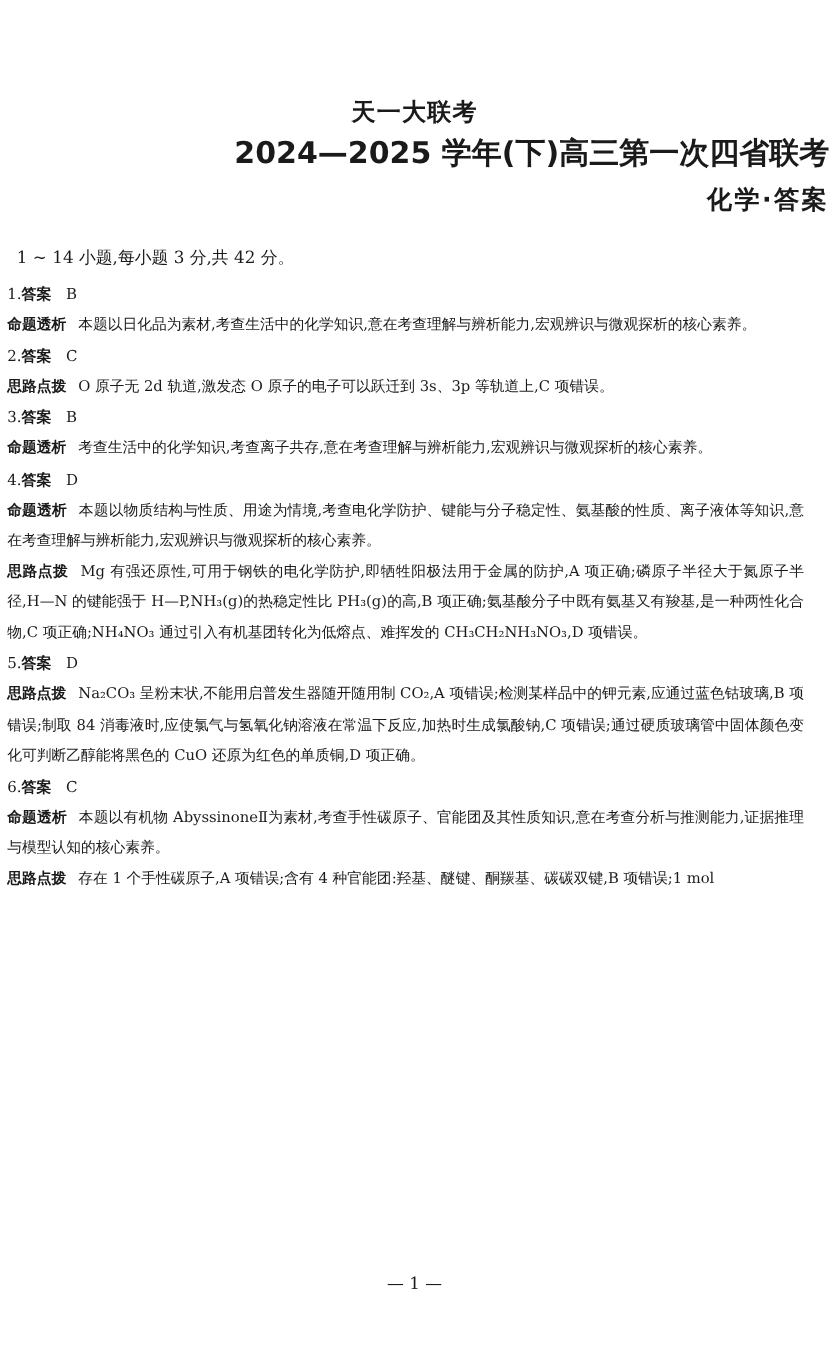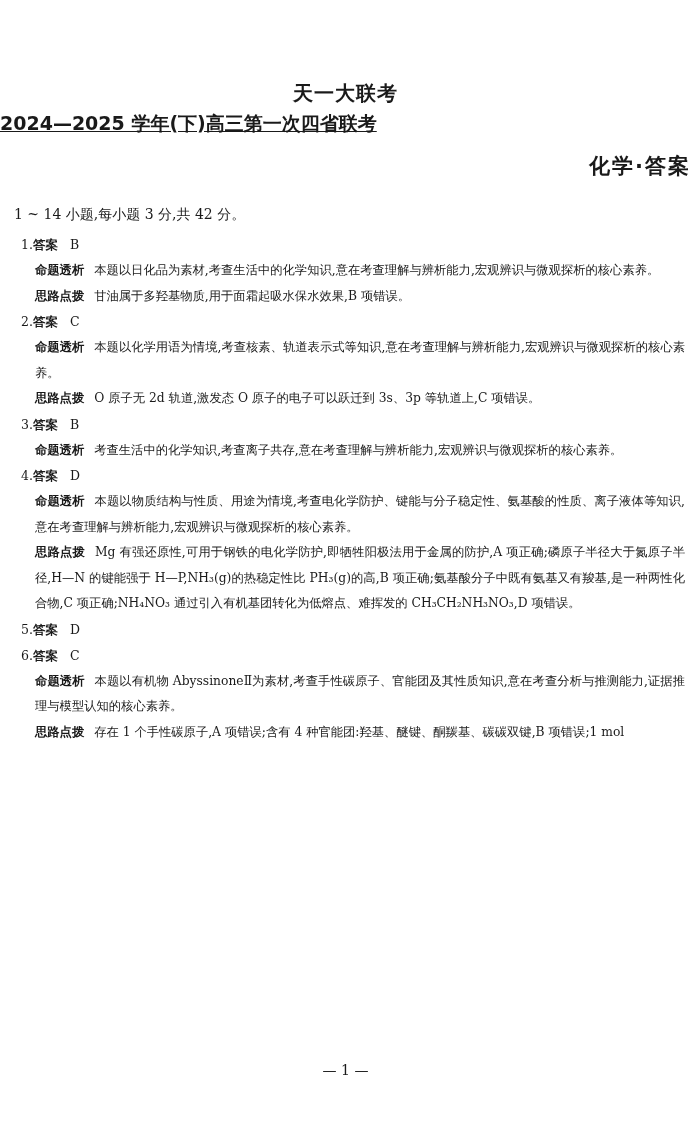--- a/index.html
+++ b/index.html
@@ -5,60 +5,58 @@
   html, body { margin: 0; padding: 0; }
   body {
     width: 691px; height: 1123px; overflow: hidden;
     background: #ffffff; color: #1a1a1a;
     font-family: "DejaVu Serif", "Liberation Serif", serif;
     position: relative;
   }
   .page { position: absolute; left: 0; top: 0; width: 595px; height: 1123px; }
   .title1 { position: absolute; top: 80px; left: 0; width: 691px; text-align: center;
     font-family: "DejaVu Sans", sans-serif; font-size: 20px; font-weight: bold; letter-spacing: 1px; }
-  .title2 { position: absolute; top: 111px; left: 0; width: 691px; text-align: left;
-    font-family: "DejaVu Sans", sans-serif; font-size: 19px; font-weight: bold; text-decoration: underline; }
+  .title2 { position: absolute; top: 111px; left: 0; width: 691px; text-align: right;
+    font-family: "DejaVu Sans", sans-serif; font-size: 25px; font-weight: bold; }
   .title3 { position: absolute; top: 152px; left: 0; width: 691px; text-align: right;
     font-family: "DejaVu Sans", sans-serif; font-size: 21px; font-weight: bold; letter-spacing: 2px; }
   .intro { position: absolute; top: 206px; left: 14px; font-size: 14px; }
-  .content { position: absolute; top: 232px; left: 21px; width: 664px; }
+  .content { position: absolute; top: 232px; left: 6px; width: 664px; }
   .q { margin: 0; }
   .q-head { font-size: 12.5px; line-height: 26px; height: 26px; }
   .q-head .num { font-weight: normal; }
   .q-head .lbl { font-family: "DejaVu Sans", sans-serif; font-weight: bold; }
   .q-head .ans { margin-left: 12px; }
-  .para { margin-left: 14px; font-size: 12.3px; line-height: 25.5px; text-align: justify; }
+  .para { font-size: 12.3px; line-height: 25.5px; text-align: justify; }
   .para .plbl { font-family: "DejaVu Sans", sans-serif; font-weight: bold; margin-right: 10px; }
   .footer { position: absolute; top: 1062px; left: 0; width: 691px; text-align: center; font-size: 14px; }
 </style>
 </head>
 <body>
 
 <div class="page">
   <div class="title1">天一大联考</div>
   <div class="title2">2024—2025 学年(下)高三第一次四省联考</div>
   <div class="title3">化学·答案</div>
 
   <div class="intro">1 ~ 14 小题,每小题 3 分,共 42 分。</div>
 
   <div class="content">
 
     <div class="q">
       <div class="q-head">
         <span class="num">1.</span><span class="lbl">答案</span><span class="ans">B</span>
       </div>
       <div class="para"><span class="plbl">命题透析</span><span>本题以日化品为素材,考查生活中的化学知识,意在考查理解与辨析能力,宏观辨识与微观探析的核心素养。</span></div>
-      <div class="para"><span class="plbl">思路点拨</span><span>甘油属于多羟基物质,用于面霜起吸水保水效果,B 项错误。</span></div>
     </div>
 
     <div class="q">
       <div class="q-head">
         <span class="num">2.</span><span class="lbl">答案</span><span class="ans">C</span>
       </div>
-      <div class="para"><span class="plbl">命题透析</span><span>本题以化学用语为情境,考查核素、轨道表示式等知识,意在考查理解与辨析能力,宏观辨识与微观探析的核心素养。</span></div>
       <div class="para"><span class="plbl">思路点拨</span><span>O 原子无 2d 轨道,激发态 O 原子的电子可以跃迁到 3s、3p 等轨道上,C 项错误。</span></div>
     </div>
 
     <div class="q">
       <div class="q-head">
         <span class="num">3.</span><span class="lbl">答案</span><span class="ans">B</span>
       </div>
       <div class="para"><span class="plbl">命题透析</span><span>考查生活中的化学知识,考查离子共存,意在考查理解与辨析能力,宏观辨识与微观探析的核心素养。</span></div>
     </div>
 
@@ -67,20 +65,21 @@
         <span class="num">4.</span><span class="lbl">答案</span><span class="ans">D</span>
       </div>
       <div class="para"><span class="plbl">命题透析</span><span>本题以物质结构与性质、用途为情境,考查电化学防护、键能与分子稳定性、氨基酸的性质、离子液体等知识,意在考查理解与辨析能力,宏观辨识与微观探析的核心素养。</span></div>
       <div class="para"><span class="plbl">思路点拨</span><span>Mg 有强还原性,可用于钢铁的电化学防护,即牺牲阳极法用于金属的防护,A 项正确;磷原子半径大于氮原子半径,H—N 的键能强于 H—P,NH₃(g)的热稳定性比 PH₃(g)的高,B 项正确;氨基酸分子中既有氨基又有羧基,是一种两性化合物,C 项正确;NH₄NO₃ 通过引入有机基团转化为低熔点、难挥发的 CH₃CH₂NH₃NO₃,D 项错误。</span></div>
     </div>
 
     <div class="q">
       <div class="q-head">
         <span class="num">5.</span><span class="lbl">答案</span><span class="ans">D</span>
       </div>
+      <div class="para"><span class="plbl">思路点拨</span><span>Na₂CO₃ 呈粉末状,不能用启普发生器随开随用制 CO₂,A 项错误;检测某样品中的钾元素,应通过蓝色钴玻璃,B 项错误;制取 84 消毒液时,应使氯气与氢氧化钠溶液在常温下反应,加热时生成氯酸钠,C 项错误;通过硬质玻璃管中固体颜色变化可判断乙醇能将黑色的 CuO 还原为红色的单质铜,D 项正确。</span></div>
     </div>
 
     <div class="q">
       <div class="q-head">
         <span class="num">6.</span><span class="lbl">答案</span><span class="ans">C</span>
       </div>
       <div class="para"><span class="plbl">命题透析</span><span>本题以有机物 AbyssinoneⅡ为素材,考查手性碳原子、官能团及其性质知识,意在考查分析与推测能力,证据推理与模型认知的核心素养。</span></div>
       <div class="para"><span class="plbl">思路点拨</span><span>存在 1 个手性碳原子,A 项错误;含有 4 种官能团:羟基、醚键、酮羰基、碳碳双键,B 项错误;1 mol</span></div>
     </div>
   </div>

